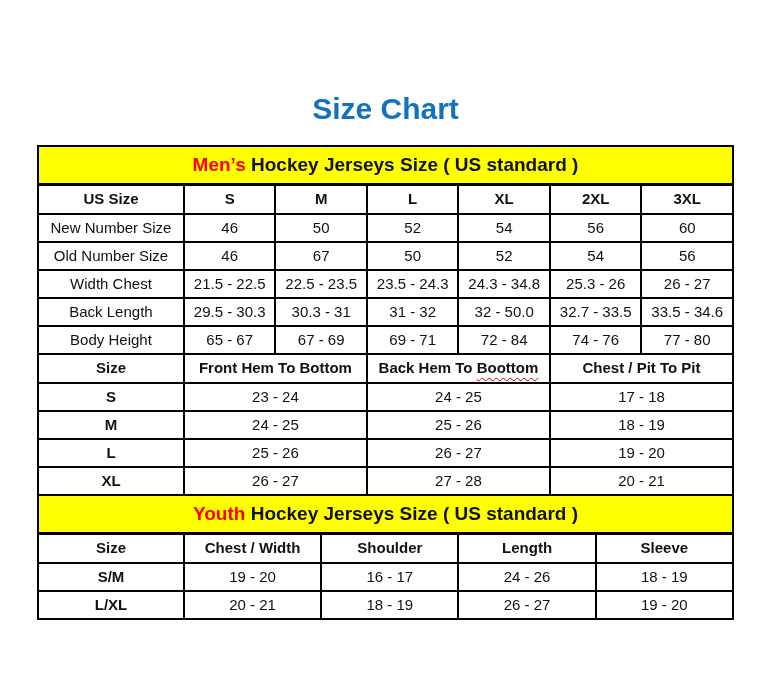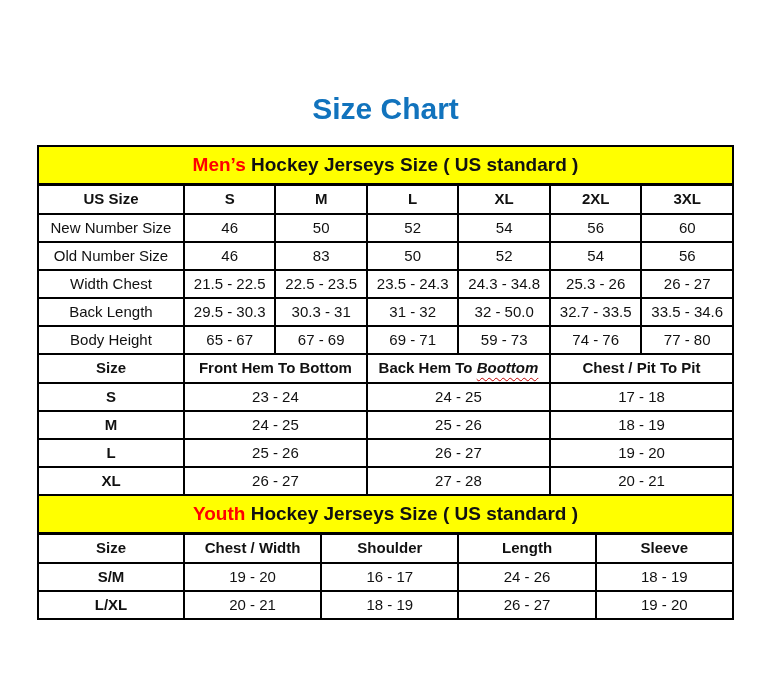--- a/index.html
+++ b/index.html
@@ -56,21 +56,20 @@
   
   .table-mens td.row-label{font-weight:normal;border-radius:12px;}
   .table-womens td.row-label,.table-youth td.row-label{font-weight:bold;}
   col.label-col{width:21%;}
   .misspelled{
     text-decoration:underline;
     text-decoration-style:wavy;
     text-decoration-color:#C00000;
     text-decoration-thickness:1px;
     text-underline-offset:4px;
-    font-style:italic;
   }
 </style>
 </head>
 <body>
 
 <div class="wrap">
   <h1 class="page-title">Size Chart</h1>
   <div id="tables-root">
       <table class="size-table table-mens">
         <colgroup>
@@ -100,21 +99,21 @@
             <td class="cell-value">46</td>
             <td class="cell-value">50</td>
             <td class="cell-value">52</td>
             <td class="cell-value">54</td>
             <td class="cell-value">56</td>
             <td class="cell-value">60</td>
           </tr>
           <tr>
             <td class="row-label">Old Number Size</td>
             <td class="cell-value">46</td>
-            <td class="cell-value">83</td>
+            <td class="cell-value">67</td>
             <td class="cell-value">50</td>
             <td class="cell-value">52</td>
             <td class="cell-value">54</td>
             <td class="cell-value">56</td>
           </tr>
           <tr>
             <td class="row-label">Width Chest</td>
             <td class="cell-value">21.5 - 22.5</td>
             <td class="cell-value">22.5 - 23.5</td>
             <td class="cell-value">23.5 - 24.3</td>
@@ -129,21 +128,21 @@
             <td class="cell-value">31 - 32</td>
             <td class="cell-value">32 - 50.0</td>
             <td class="cell-value">32.7 - 33.5</td>
             <td class="cell-value">33.5 - 34.6</td>
           </tr>
           <tr>
             <td class="row-label">Body Height</td>
             <td class="cell-value">65 - 67</td>
             <td class="cell-value">67 - 69</td>
             <td class="cell-value">69 - 71</td>
-            <td class="cell-value">59 - 73</td>
+            <td class="cell-value">72 - 84</td>
             <td class="cell-value">74 - 76</td>
             <td class="cell-value">77 - 80</td>
           </tr>
         </tbody>
       </table>
       <table class="size-table table-womens">
         <colgroup>
           <col class="label-col">
           <col>
           <col>

